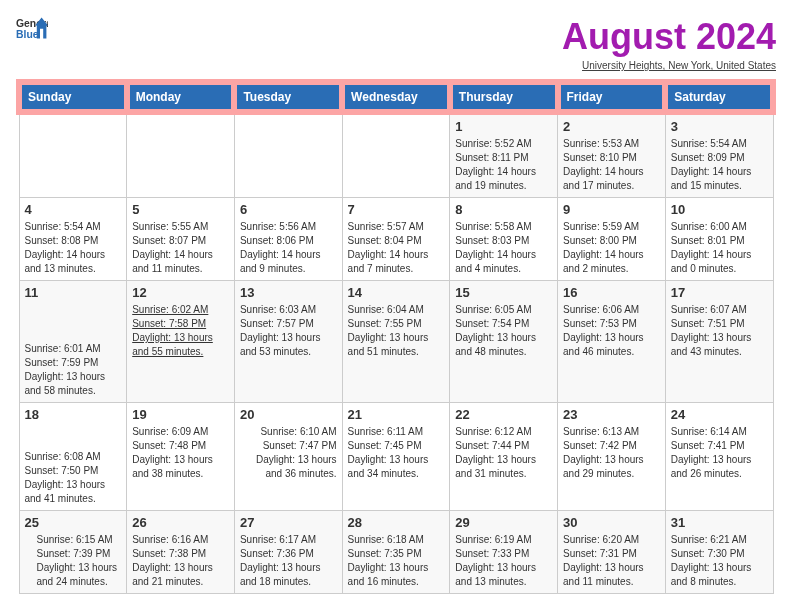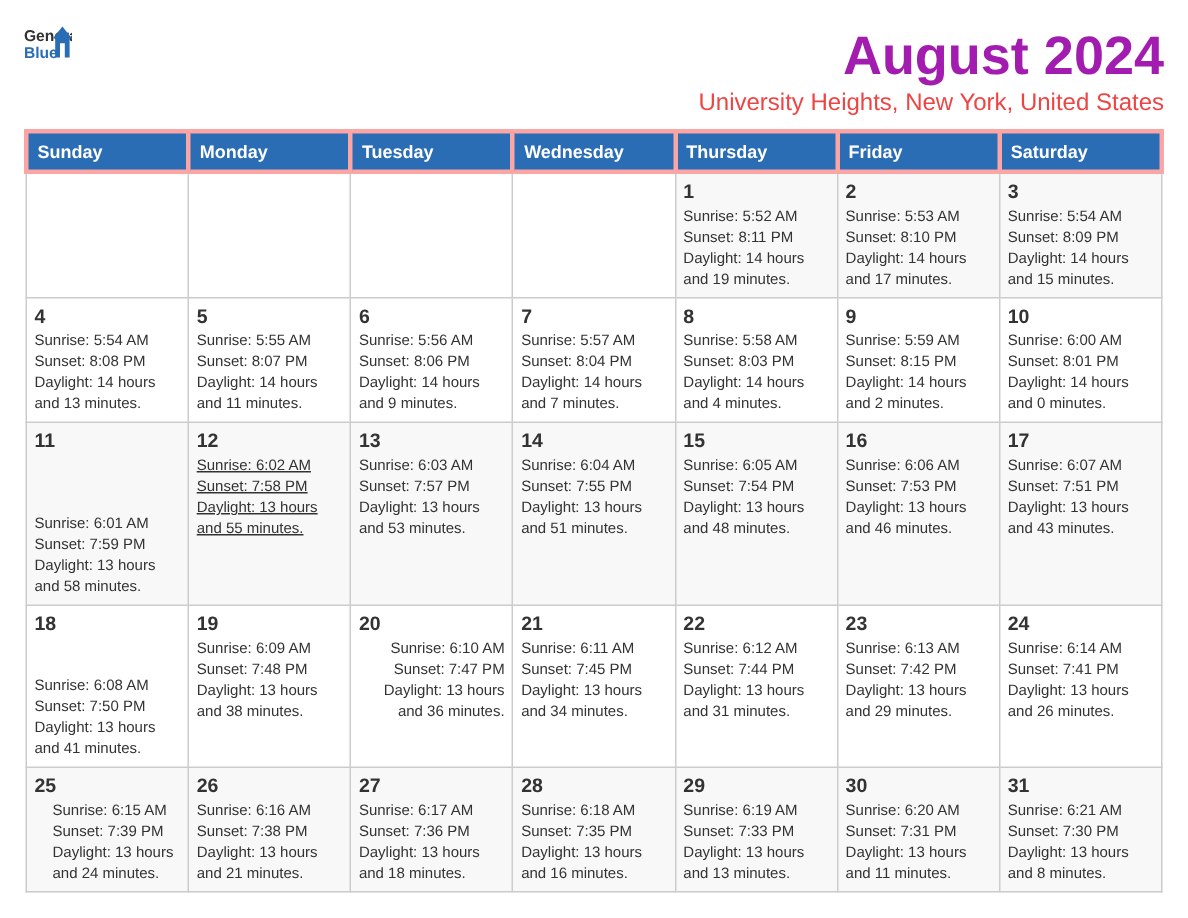--- a/index.html
+++ b/index.html
@@ -27,37 +27,38 @@
     }
     .title-block {
       text-align: right;
     }
     .month-year {
       font-size: 36px;
       font-weight: bold;
       color: #a21caf;
     }
     .location {
-      font-size: 16px;
-      color: #ef4444;
+      font-size: 10px;
+      color: #404040;
       margin-top: 2px;
+      text-decoration: underline;
     }
     table {
       width: 100%;
       border-collapse: collapse;
       table-layout: fixed;
     }
     thead tr th {
       background-color: #2a6db5;
       color: #fff;
       font-size: 12px;
       font-weight: bold;
       padding: 5px 6px;
       text-align: left;
-      border: 3px solid #fca5a5;
+      border: 6px solid #fca5a5;
     }
     tbody tr td {
       border: 1px solid #ccc;
       vertical-align: top;
       padding: 4px 5px;
       height: 80px;
       font-size: 10px;
       color: #333;
       background: #fff;
     }
@@ -168,21 +169,21 @@
         <td>
           <div class="day-num">8</div>
           <div class="day-info" style="white-space: pre-line;">Sunrise: 5:58 AM
 Sunset: 8:03 PM
 Daylight: 14 hours
 and 4 minutes.</div>
         </td>
         <td>
           <div class="day-num">9</div>
           <div class="day-info" style="white-space: pre-line;">Sunrise: 5:59 AM
-Sunset: 8:15 PM
+Sunset: 8:00 PM
 Daylight: 14 hours
 and 2 minutes.</div>
         </td>
         <td>
           <div class="day-num">10</div>
           <div class="day-info" style="white-space: pre-line;">Sunrise: 6:00 AM
 Sunset: 8:01 PM
 Daylight: 14 hours
 and 0 minutes.</div>
         </td>

